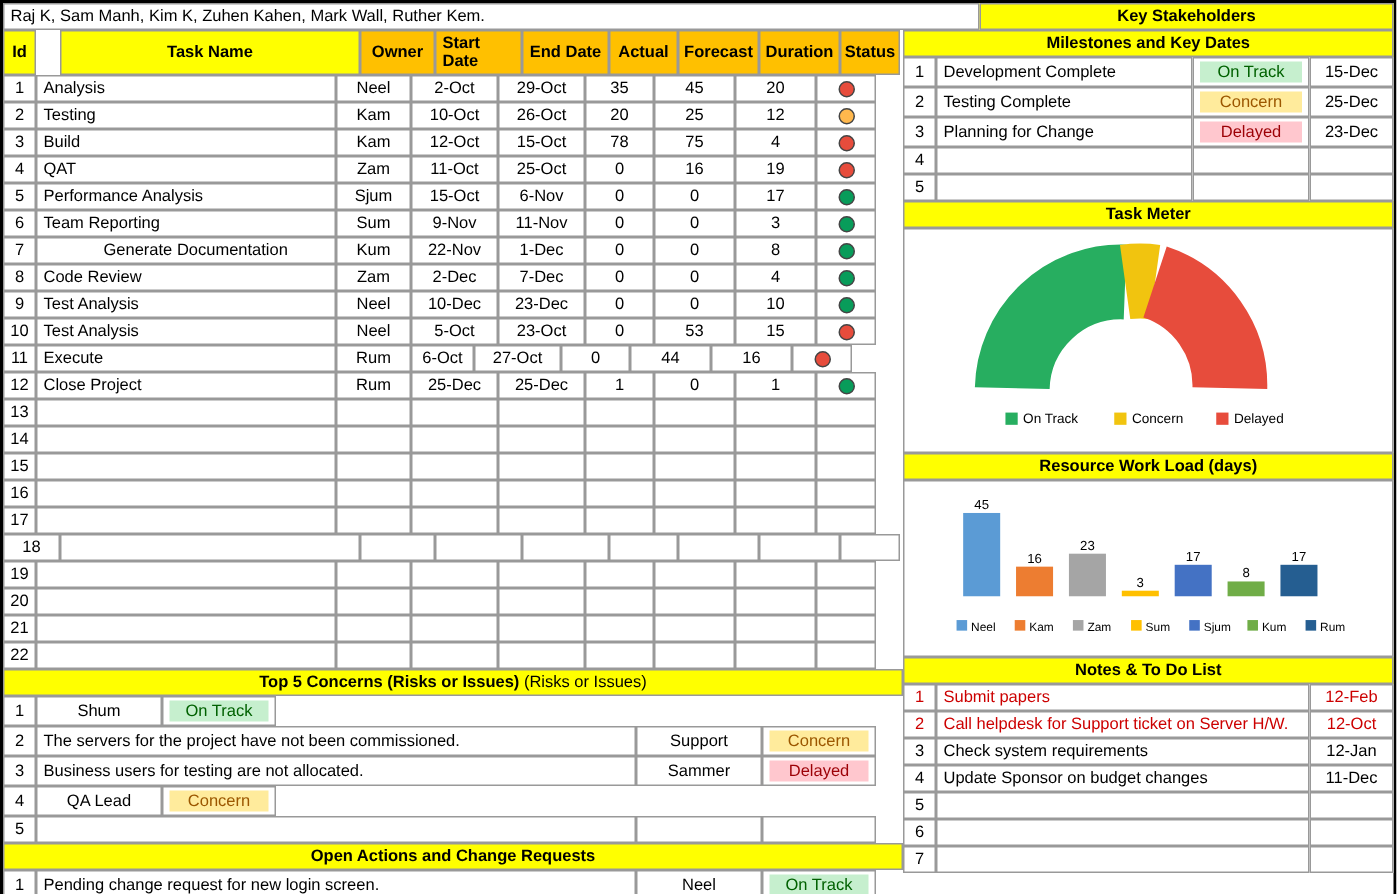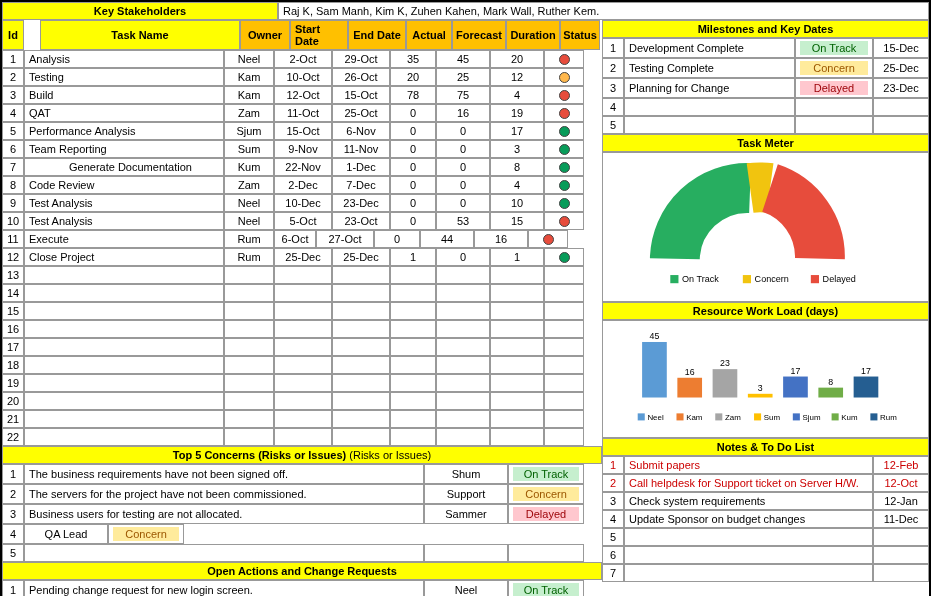--- a/index.html
+++ b/index.html
@@ -22,22 +22,22 @@
 .b-red { background: #ffc7ce; color: #9c0006; }
 .chart-box { background: #fff; border: 1px solid #999; padding: 6px; }
 svg text { font-family: Arial, sans-serif; }
 </style>
 </head>
 <body>
 
 <div class="wrap">
 
 <div class="row">
+  <div class="cell" style="flex:1">Raj K, Sam Manh, Kim K, Zuhen Kahen, Mark Wall, Ruther Kem.</div>
   <div class="cell hdr-yellow" style="width:276px">Key Stakeholders</div>
-  <div class="cell" style="flex:1">Raj K, Sam Manh, Kim K, Zuhen Kahen, Mark Wall, Ruther Kem.</div>
 </div>
 
 <div class="row">
 
 <div class="left-panel" style="width:600px">
 
   <div class="row" id="task-hdr">
           <div class="cell hdr-yellow" style="width: 22px;">Id</div>
           <div class="cell hdr-yellow" style="width: 200px; margin-left: 16px;">Task Name</div>
           <div class="cell hdr-orange" style="width: 50px;">Owner</div>
@@ -255,21 +255,21 @@
             <div class="cell" style="width: 200px;"></div>
             <div class="cell center" style="width: 50px;"></div>
             <div class="cell center" style="width: 58px;"></div>
             <div class="cell center" style="width: 58px;"></div>
             <div class="cell center" style="width: 46px;"></div>
             <div class="cell center" style="width: 54px;"></div>
             <div class="cell center" style="width: 54px;"></div>
             <div class="cell center" style="width: 40px;"></div>
           </div>
           <div class="row">
-            <div class="cell center" style="width: 22px;">18</div>
+            <div class="cell center" style="width: 38px;">18</div>
             <div class="cell" style="width: 200px;"></div>
             <div class="cell center" style="width: 50px;"></div>
             <div class="cell center" style="width: 58px;"></div>
             <div class="cell center" style="width: 58px;"></div>
             <div class="cell center" style="width: 46px;"></div>
             <div class="cell center" style="width: 54px;"></div>
             <div class="cell center" style="width: 54px;"></div>
             <div class="cell center" style="width: 40px;"></div>
           </div>
           <div class="row">
@@ -317,21 +317,20 @@
             <div class="cell center" style="width: 40px;"></div>
           </div>
         </div>
 
   <div class="cell hdr-yellow" style="width:100%">
     <span>Top 5 Concerns (Risks or Issues)</span>&nbsp;<span style="font-weight:normal">(Risks or Issues)</span>
   </div>
   <div id="concerns">
           <div class="row">
             <div class="cell center" style="width: 22px;">1</div>
-            <div class="cell" style="width: 400px;">The business requirements have not been signed off.</div>
             <div class="cell center" style="width: 84px;">Shum</div>
             <div class="cell center" style="width: 76px;">
               <span class="badge b-green">On Track</span>
             </div>
           </div>
           <div class="row">
             <div class="cell center" style="width: 22px;">2</div>
             <div class="cell" style="width: 400px;">The servers for the project have not been commissioned.</div>
             <div class="cell center" style="width: 84px;">Support</div>
             <div class="cell center" style="width: 76px;">

